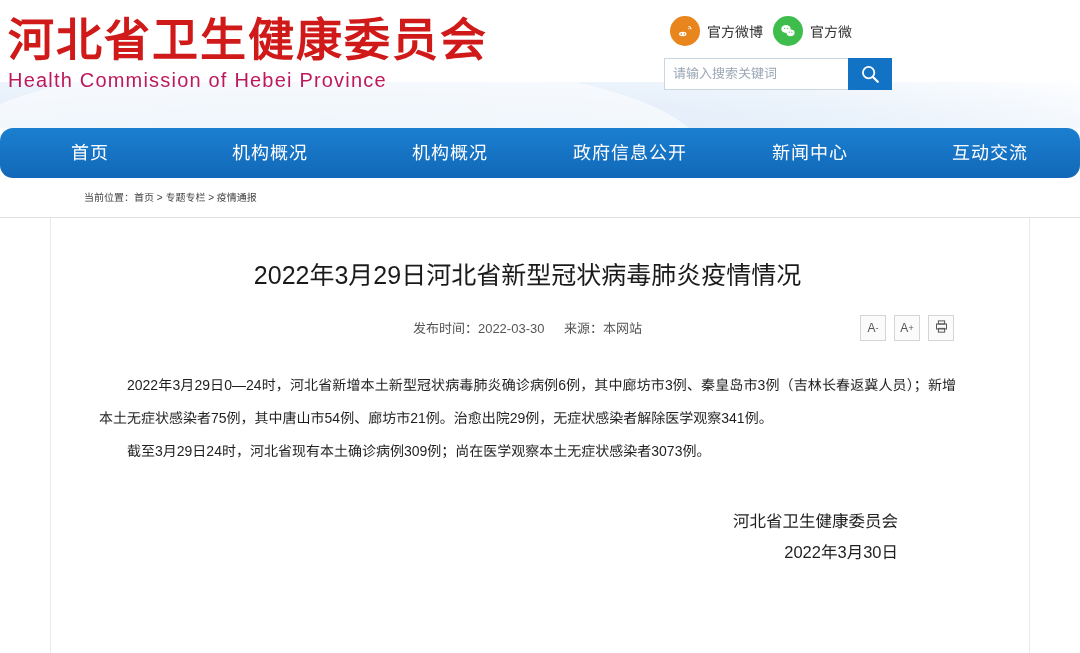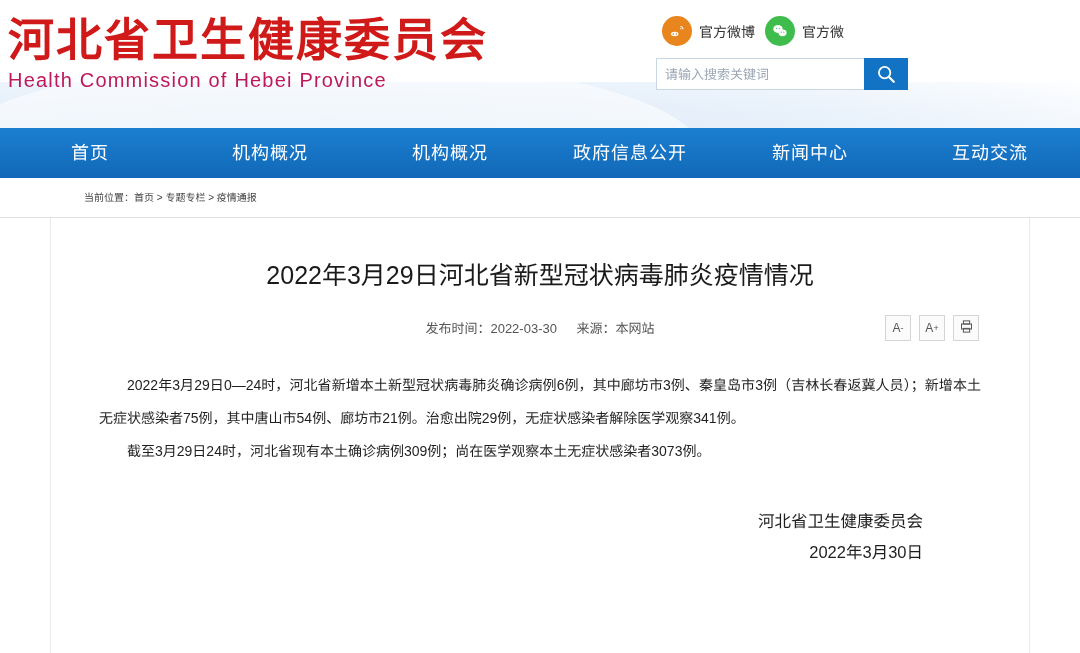--- a/index.html
+++ b/index.html
@@ -51,21 +51,21 @@
   .logo-en {
     margin-top: 2px;
     font-size: 20px;
     color: #be185d;
     letter-spacing: 1.2px;
     white-space: nowrap;
   }
 
   .header-right {
     position: absolute;
-    right: 8px; top: 16px;
+    right: 0; top: 16px;
     width: 420px;
   }
   .social-row {
     display: flex;
     align-items: center;
     justify-content: flex-start;
     gap: 10px;
     padding-left: 10px;
   }
   .social-item {
@@ -90,49 +90,50 @@
     white-space: nowrap;
   }
   .search-row {
     margin-top: 12px;
     margin-left: 4px;
     display: flex;
     align-items: stretch;
     height: 32px;
   }
   .search-input {
-    width: 208px;
+    width: 184px;
     height: 32px;
     border: 1px solid #c9d6e4;
     border-right: none;
     padding: 0 8px;
     font-size: 13px;
     color: #3b82f6;
     outline: none;
     background: #fff;
-    font-family: Liberation Sans, sans-serif;
+    font-family: Liberation Serif, serif;
   }
   .search-input::placeholder { color: #9aa7b4; }
   .search-btn {
     width: 44px;
     background: #1273c4;
     border: none;
     cursor: pointer;
     display: flex;
     align-items: center;
     justify-content: center;
   }
   .search-btn svg { display: block; }
 
   
   .nav {
     height: 50px;
     background: linear-gradient(180deg, #1b7fd0 0%, #1268b8 100%);
     display: flex;
     align-items: center;
+    border-radius: 13px;
   }
   .nav-item {
     flex: 1 1 0;
     text-align: center;
     color: #ffffff;
     font-size: 18px;
     line-height: 50px;
     height: 50px;
     cursor: pointer;
     white-space: nowrap;
@@ -157,21 +158,21 @@
   
   .content-shell {
     display: flex;
     justify-content: center;
   }
   .content {
     width: 980px;
     border-left: 1px solid #e9e9e9;
     border-right: 1px solid #e9e9e9;
     min-height: 435px;
-    padding: 34px 48px 0 48px;
+    padding: 34px 73px 0 48px;
     position: relative;
   }
   .article-title {
     text-align: center;
     font-size: 25px;
     color: #1a1a1a;
     font-weight: normal;
     margin: 6px 0 0 0;
     line-height: 1.4;
   }

